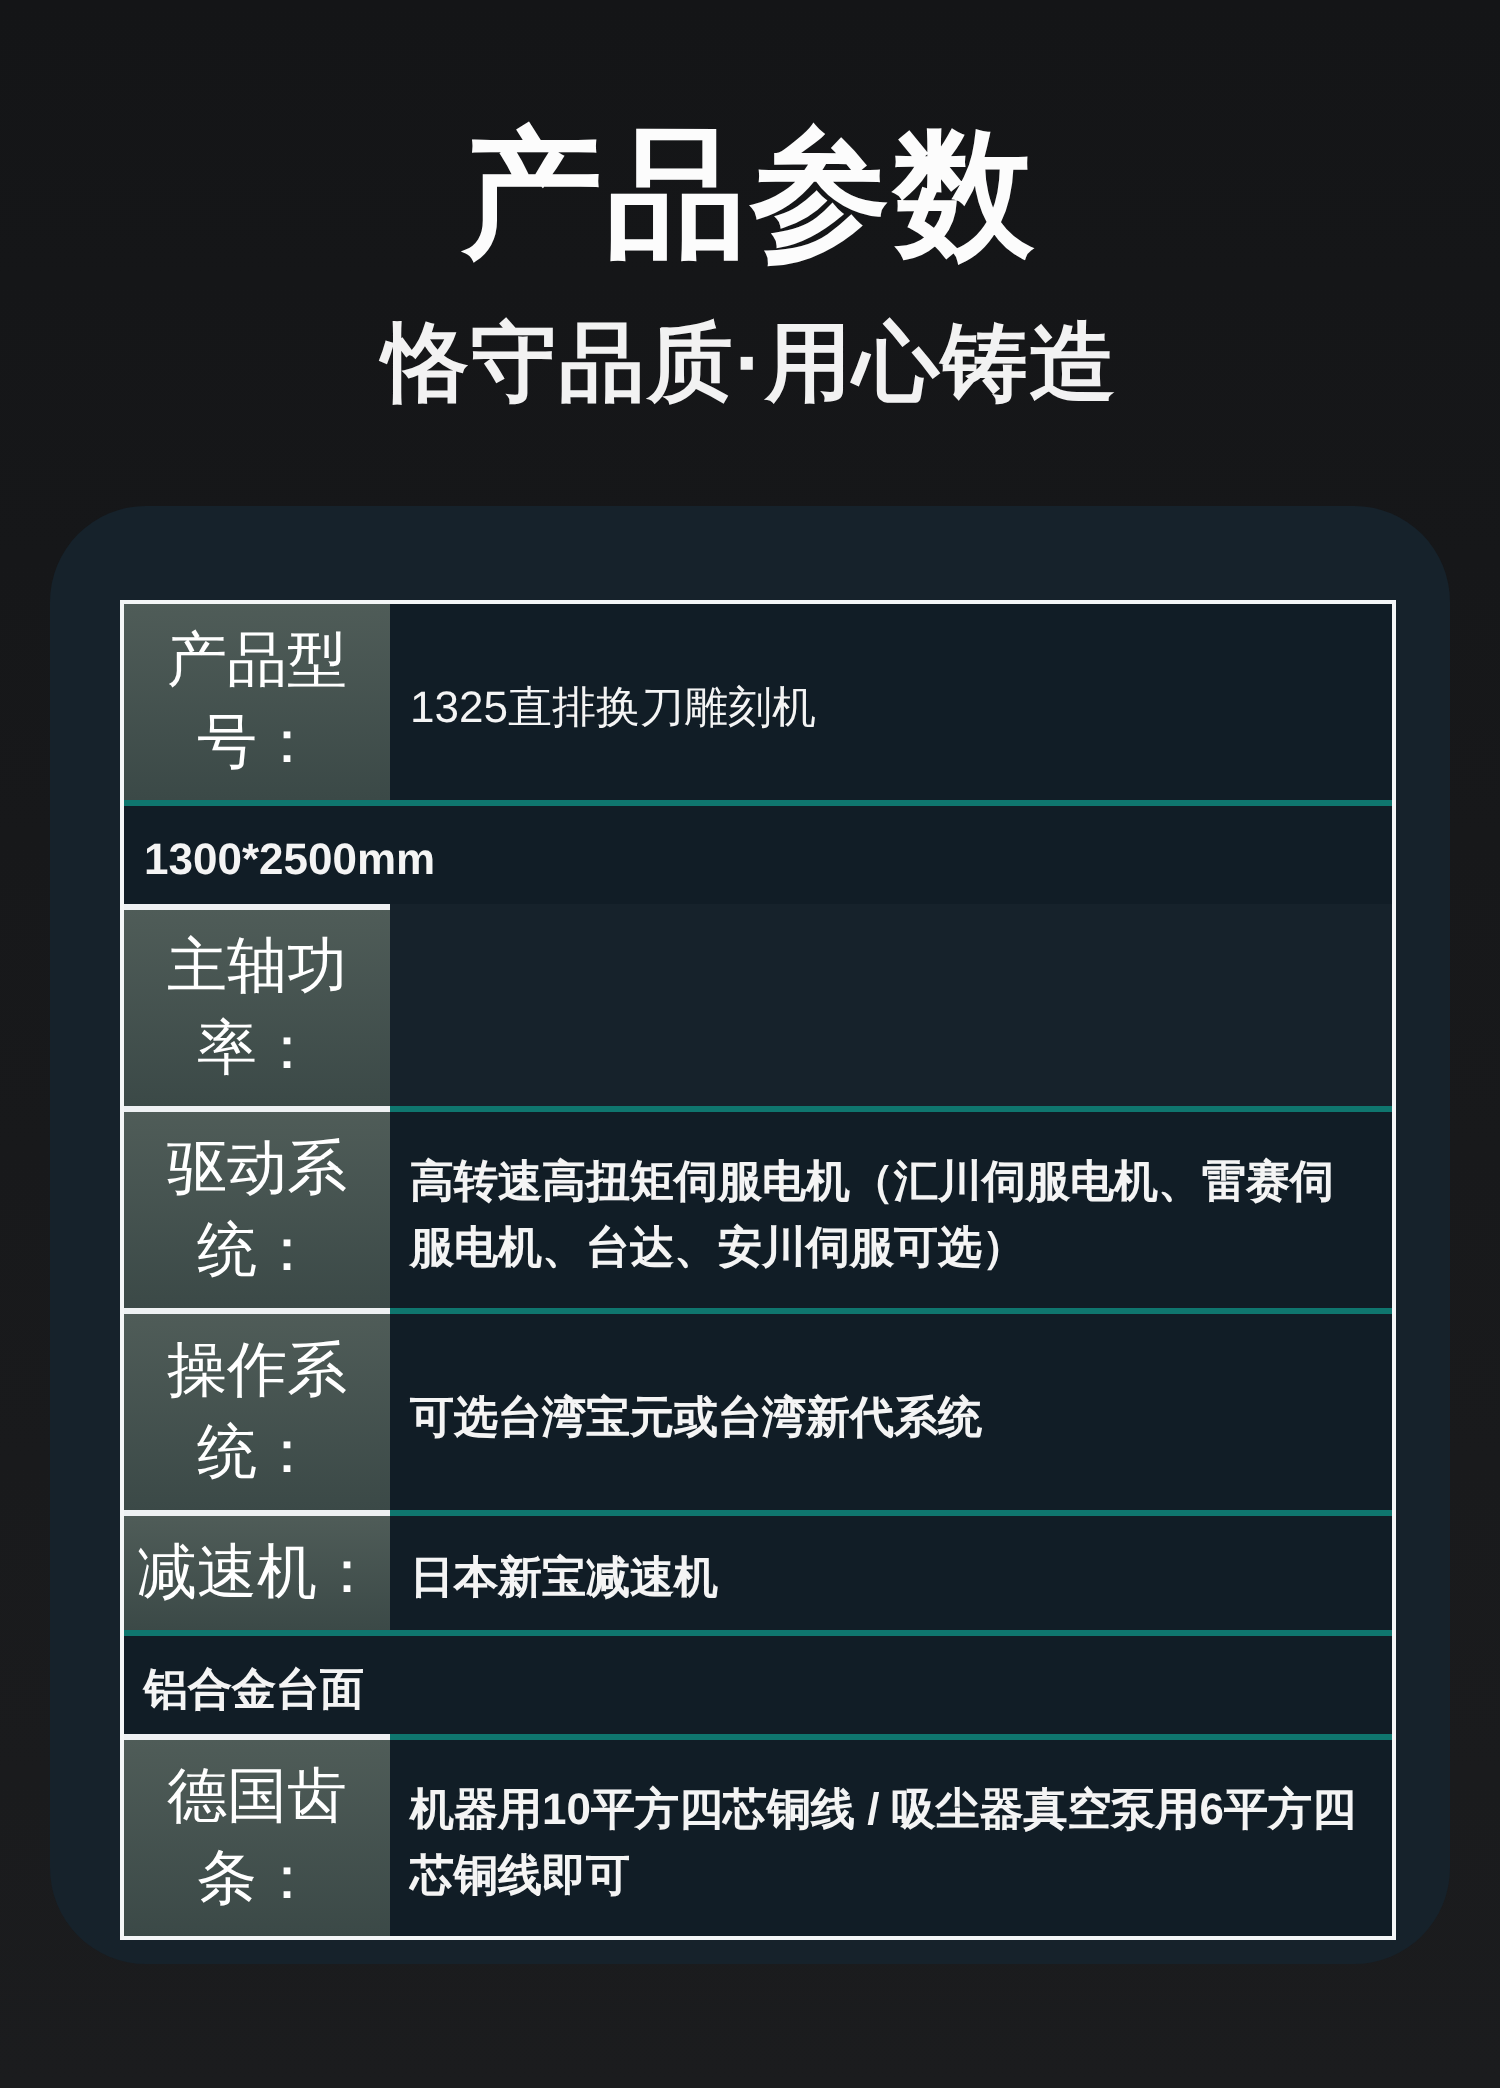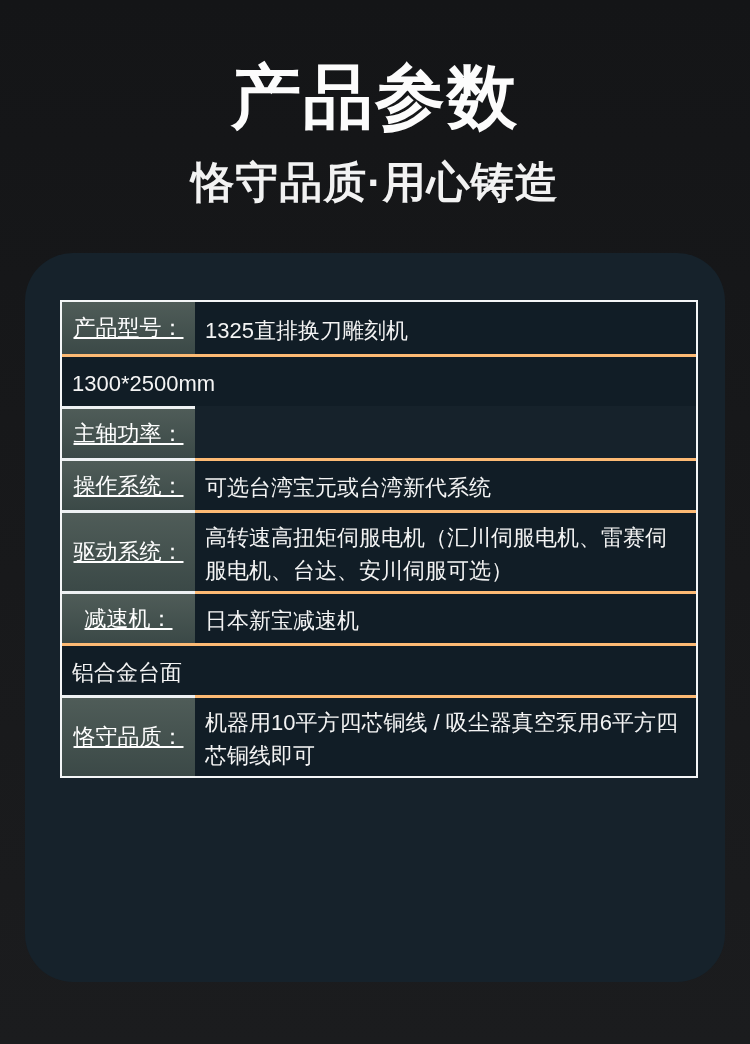--- a/index.html
+++ b/index.html
@@ -66,46 +66,46 @@
   .spec-row {
     display: flex;
     align-items: stretch;
   }
   .spec-row .cell-label {
     width: 133px;
     flex: 0 0 133px;
     box-sizing: border-box;
     background: linear-gradient(180deg, #4f5c58 0%, #3b4947 100%);
     color: #ffffff;
-    font-size: 22px;
+    font-size: 30px;
     display: flex;
     align-items: center;
     justify-content: center;
     text-align: center;
     min-height: 52px;
     padding: 8px 2px;
-    text-decoration: underline;
   }
   .spec-row .cell-value {
     flex: 1 1 auto;
     box-sizing: border-box;
     background: #111d26;
     color: #f4f4f4;
     font-size: 22px;
     line-height: 1.5;
     display: flex;
     align-items: center;
     min-height: 52px;
     padding: 8px 14px 4px 10px;
   }
   .spec-row + .spec-row .cell-label {
     border-top: 3px solid #eef1f3;
   }
   .spec-row + .spec-row .cell-value {
-    border-top: 3px solid #fdba74;
+    border-top: 3px solid #0f766e;
+    font-weight: bold;
   }
 </style>
 </head>
 <body>
 
 <div class="page-title">产品参数</div>
 
 <div class="page-subtitle">恪守品质·用心铸造</div>
 
 <div class="spec-panel">
@@ -120,38 +120,38 @@
       <div class="spec-row">
         <div class="cell-value">1300*2500mm</div>
       </div>
 
 
       <div class="spec-row">
         <div class="cell-label">主轴功率：</div>
       </div>
 
       <div class="spec-row">
-        <div class="cell-label">操作系统：</div>
-        <div class="cell-value">可选台湾宝元或台湾新代系统</div>
+        <div class="cell-label">驱动系统：</div>
+        <div class="cell-value">高转速高扭矩伺服电机（汇川伺服电机、雷赛伺服电机、台达、安川伺服可选）</div>
       </div>
 
       <div class="spec-row">
-        <div class="cell-label">驱动系统：</div>
-        <div class="cell-value">高转速高扭矩伺服电机（汇川伺服电机、雷赛伺服电机、台达、安川伺服可选）</div>
+        <div class="cell-label">操作系统：</div>
+        <div class="cell-value">可选台湾宝元或台湾新代系统</div>
       </div>
 
       <div class="spec-row">
         <div class="cell-label">减速机：</div>
         <div class="cell-value">日本新宝减速机</div>
       </div>
 
 
       <div class="spec-row">
         <div class="cell-value">铝合金台面</div>
       </div>
 
       <div class="spec-row">
-        <div class="cell-label">恪守品质：</div>
+        <div class="cell-label">德国齿条：</div>
         <div class="cell-value">机器用10平方四芯铜线 / 吸尘器真空泵用6平方四芯铜线即可</div>
       </div>
     </div>
 
 </div>
 
 </body></html>

